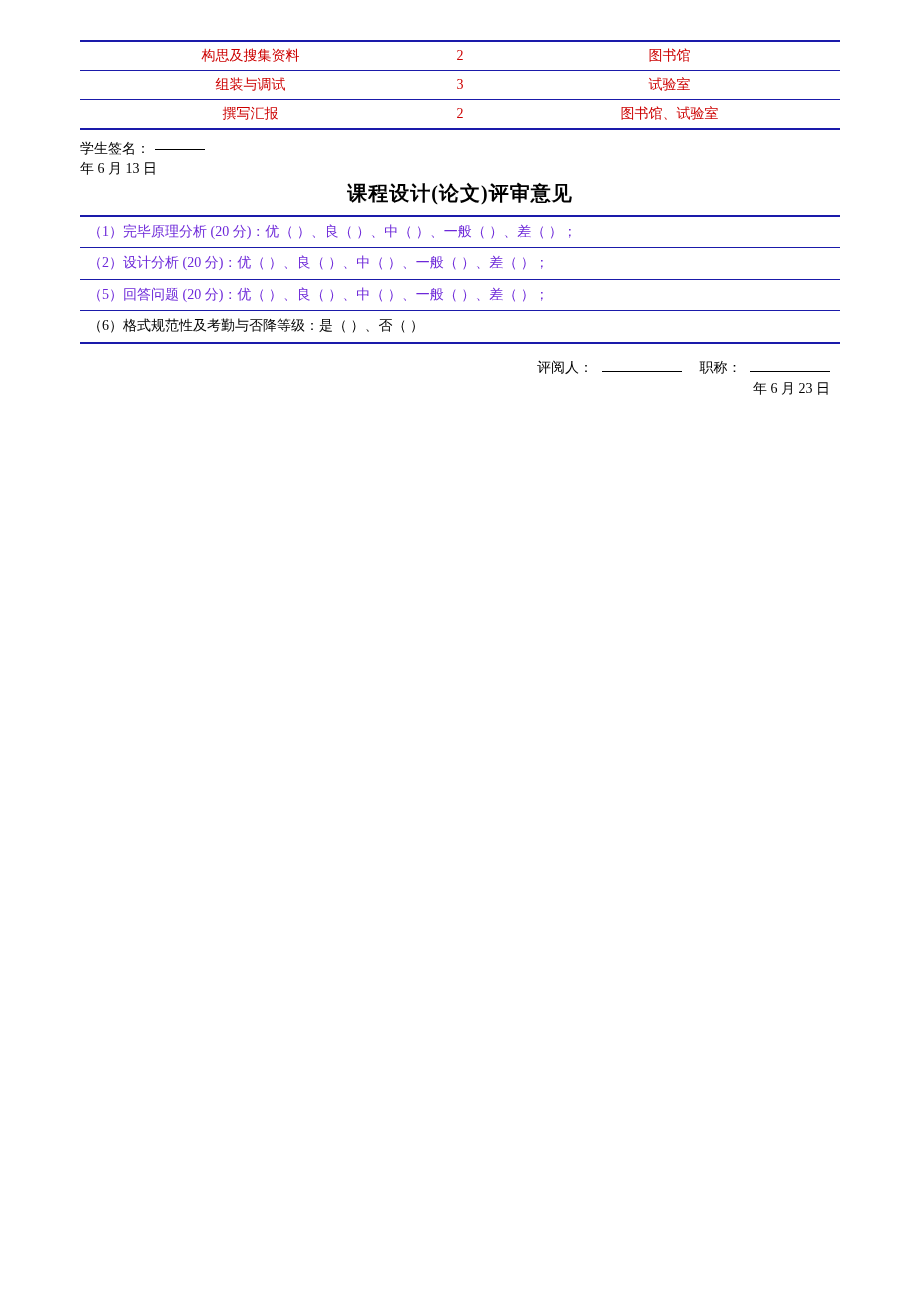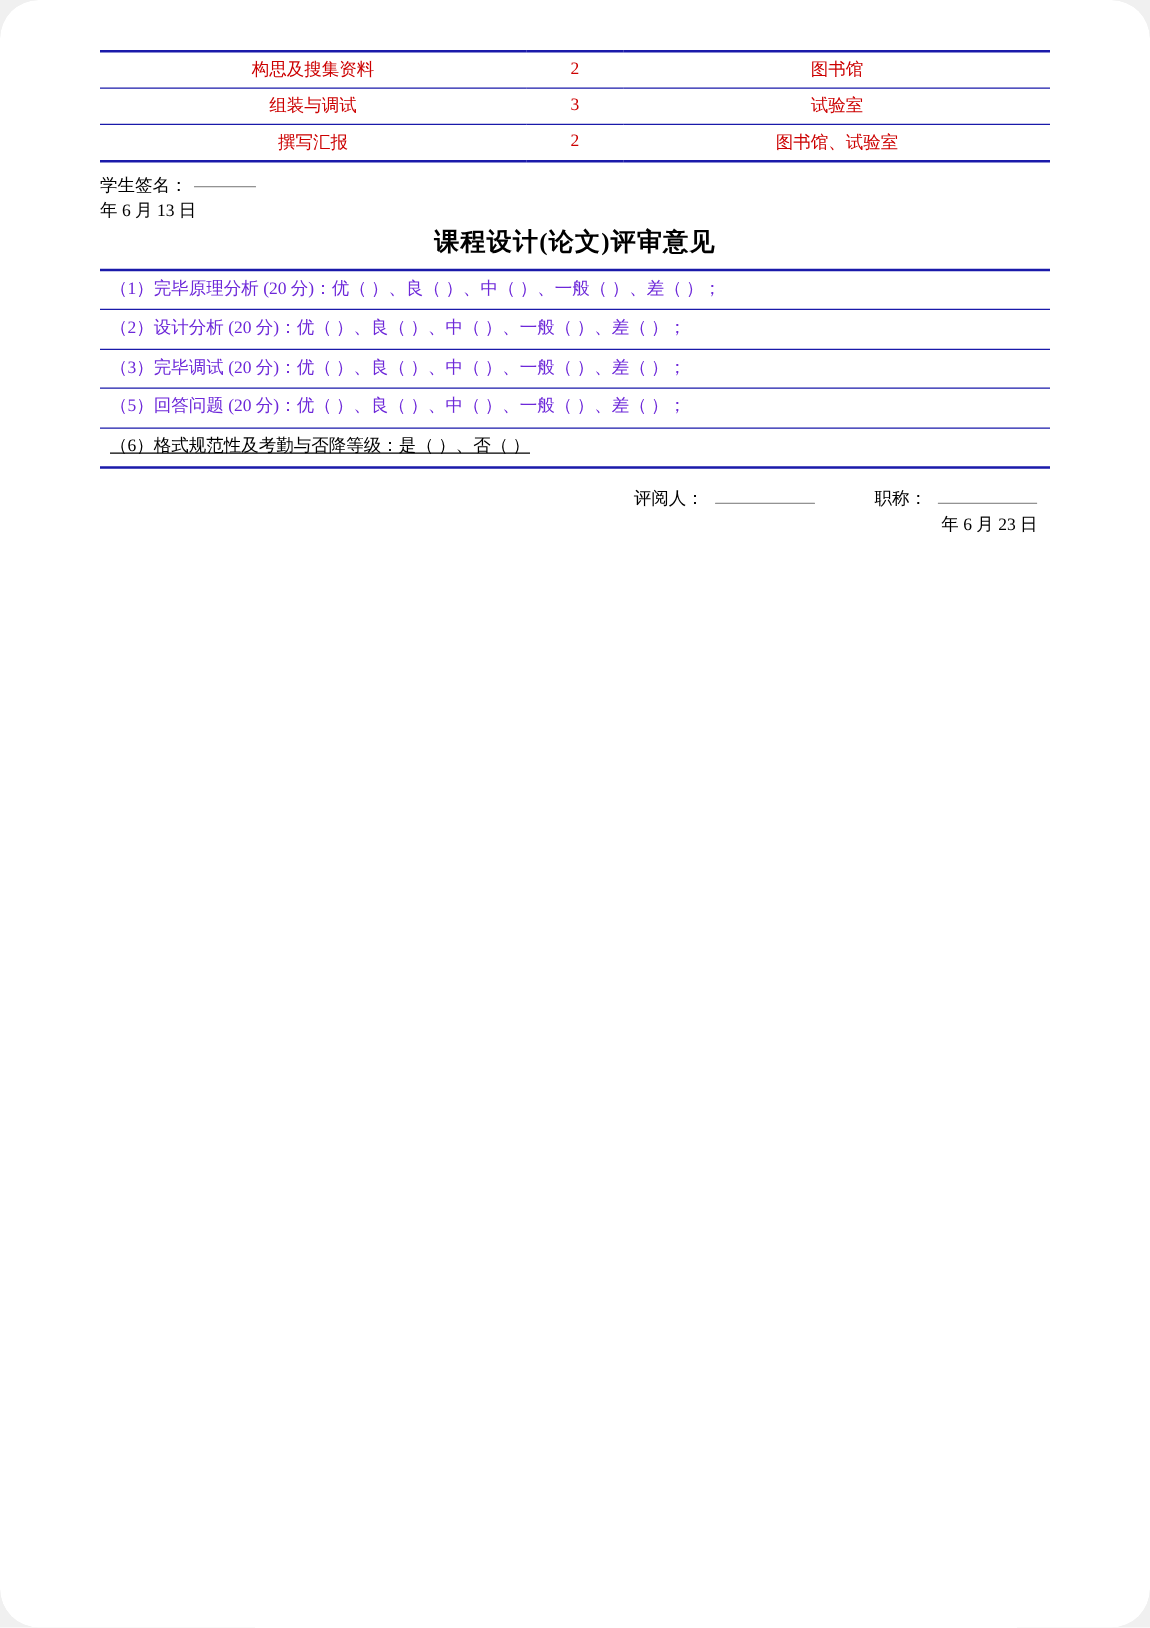--- a/index.html
+++ b/index.html
@@ -1,19 +1,18 @@
 <!DOCTYPE html>
 <html><head>
   <meta charset="utf-8">
   <style>
     * {
       margin: 0;
       padding: 0;
       box-sizing: border-box;
-      border-radius: 31px;
     }
 
     body {
       background: #f0f0f0;
       display: flex;
       justify-content: center;
       align-items: flex-start;
       min-height: 1302px;
       font-family: "SimSun", "宋体", serif;
     }
@@ -100,31 +99,30 @@
       line-height: 1.6;
     }
 
     .review-table tr:first-child td {
       border-top: 2px solid #1a1aaa;
     }
 
     .review-table tr:last-child td {
       border-bottom: 2px solid #1a1aaa;
       color: #000;
-      text-decoration: underline;
     }
 
     .reviewer-row {
       display: flex;
       justify-content: flex-end;
       margin-top: 15px;
       font-size: 14px;
       color: #000;
       padding-right: 10px;
-      gap: 48px;
+      gap: 18px;
     }
 
     .underline-blank {
       display: inline-block;
       width: 80px;
       border-bottom: 1px solid #000;
       margin-left: 5px;
     }
 
     .date-row2 {
@@ -171,23 +169,20 @@
 
   <div class="section-title">课程设计(论文)评审意见</div>
 
   <table class="review-table">
     <tbody id="review-tbody">
         <tr>
           <td>（1）完毕原理分析  (20 分)：优（  ）、良（  ）、中（  ）、一般（  ）、差（  ）；</td>
         </tr>
         <tr>
           <td>（2）设计分析       (20 分)：优（  ）、良（  ）、中（  ）、一般（  ）、差（  ）；</td>
-        </tr>
-        <tr>
-          <td>（3）完毕调试       (20 分)：优（  ）、良（  ）、中（  ）、一般（  ）、差（  ）；</td>
         </tr>
         <tr>
           <td>（5）回答问题       (20 分)：优（  ）、良（  ）、中（  ）、一般（  ）、差（  ）；</td>
         </tr>
         <tr>
           <td style="color: rgb(0, 0, 0);">（6）格式规范性及考勤与否降等级：是（  ）、否（  ）</td>
         </tr>
       </tbody>
   </table>
 

